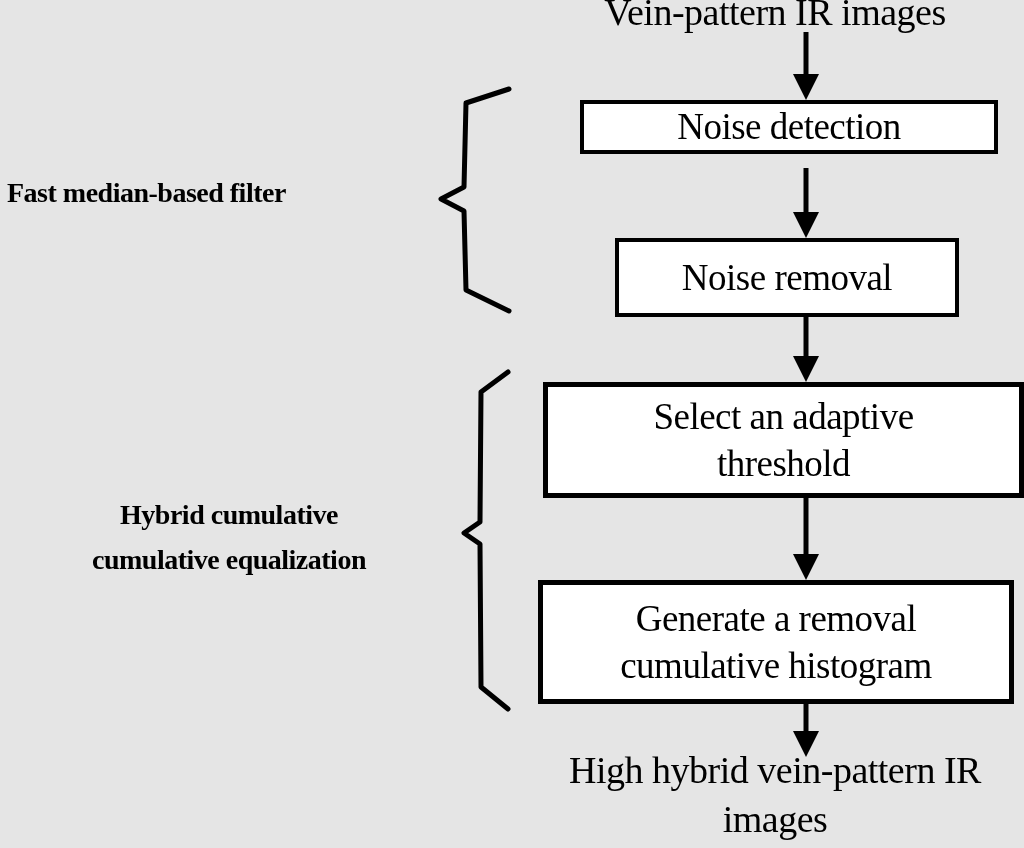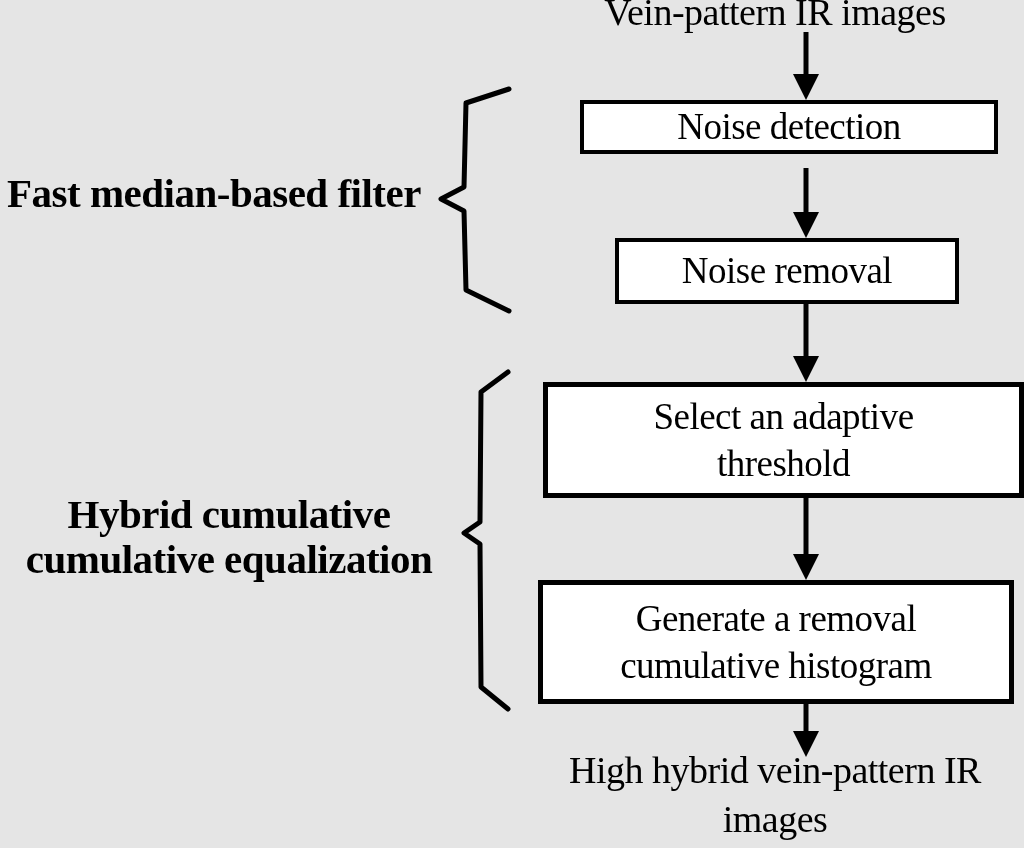--- a/index.html
+++ b/index.html
@@ -33,38 +33,38 @@
     align-items: center;
     justify-content: center;
     text-align: center;
     font-size: 37px;
     line-height: 1.28;
     letter-spacing: -0.5px;
     white-space: nowrap;
   }
   .flow-box.thick { border-width: 5px; }
   #box-noise-detection { left: 580px; top: 100px; width: 418px; height: 54px; }
-  #box-noise-removal   { left: 615px; top: 238px; width: 344px; height: 66px; }
+  #box-noise-removal   { left: 615px; top: 238px; width: 344px; height: 79px; }
   #box-select-threshold{ left: 543px; top: 382px; width: 481px; height: 116px; }
   #box-generate-hist   { left: 538px; top: 580px; width: 476px; height: 124px; }
 
   .io-label {
     position: absolute;
     text-align: center;
     font-size: 38px;
     letter-spacing: -0.5px;
     white-space: nowrap;
   }
   #input-label  { left: 555px; top: -10px; width: 440px; line-height: 44px; }
   #output-label { left: 525px; top: 746px; width: 500px; line-height: 49px; }
 
   .group-label {
     position: absolute;
     font-weight: bold;
-    font-size: 41px;
+    font-size: 28px;
     letter-spacing: -0.5px;
     white-space: nowrap;
   }
   #group-label-filter { left: 7px; top: 170px; line-height: 46px; }
   #group-label-hybrid { left: 0px;  top: 492px; width: 458px; text-align: center; line-height: 45px; }
 </style>
 </head>
 <body>
 
 <div id="canvas">

